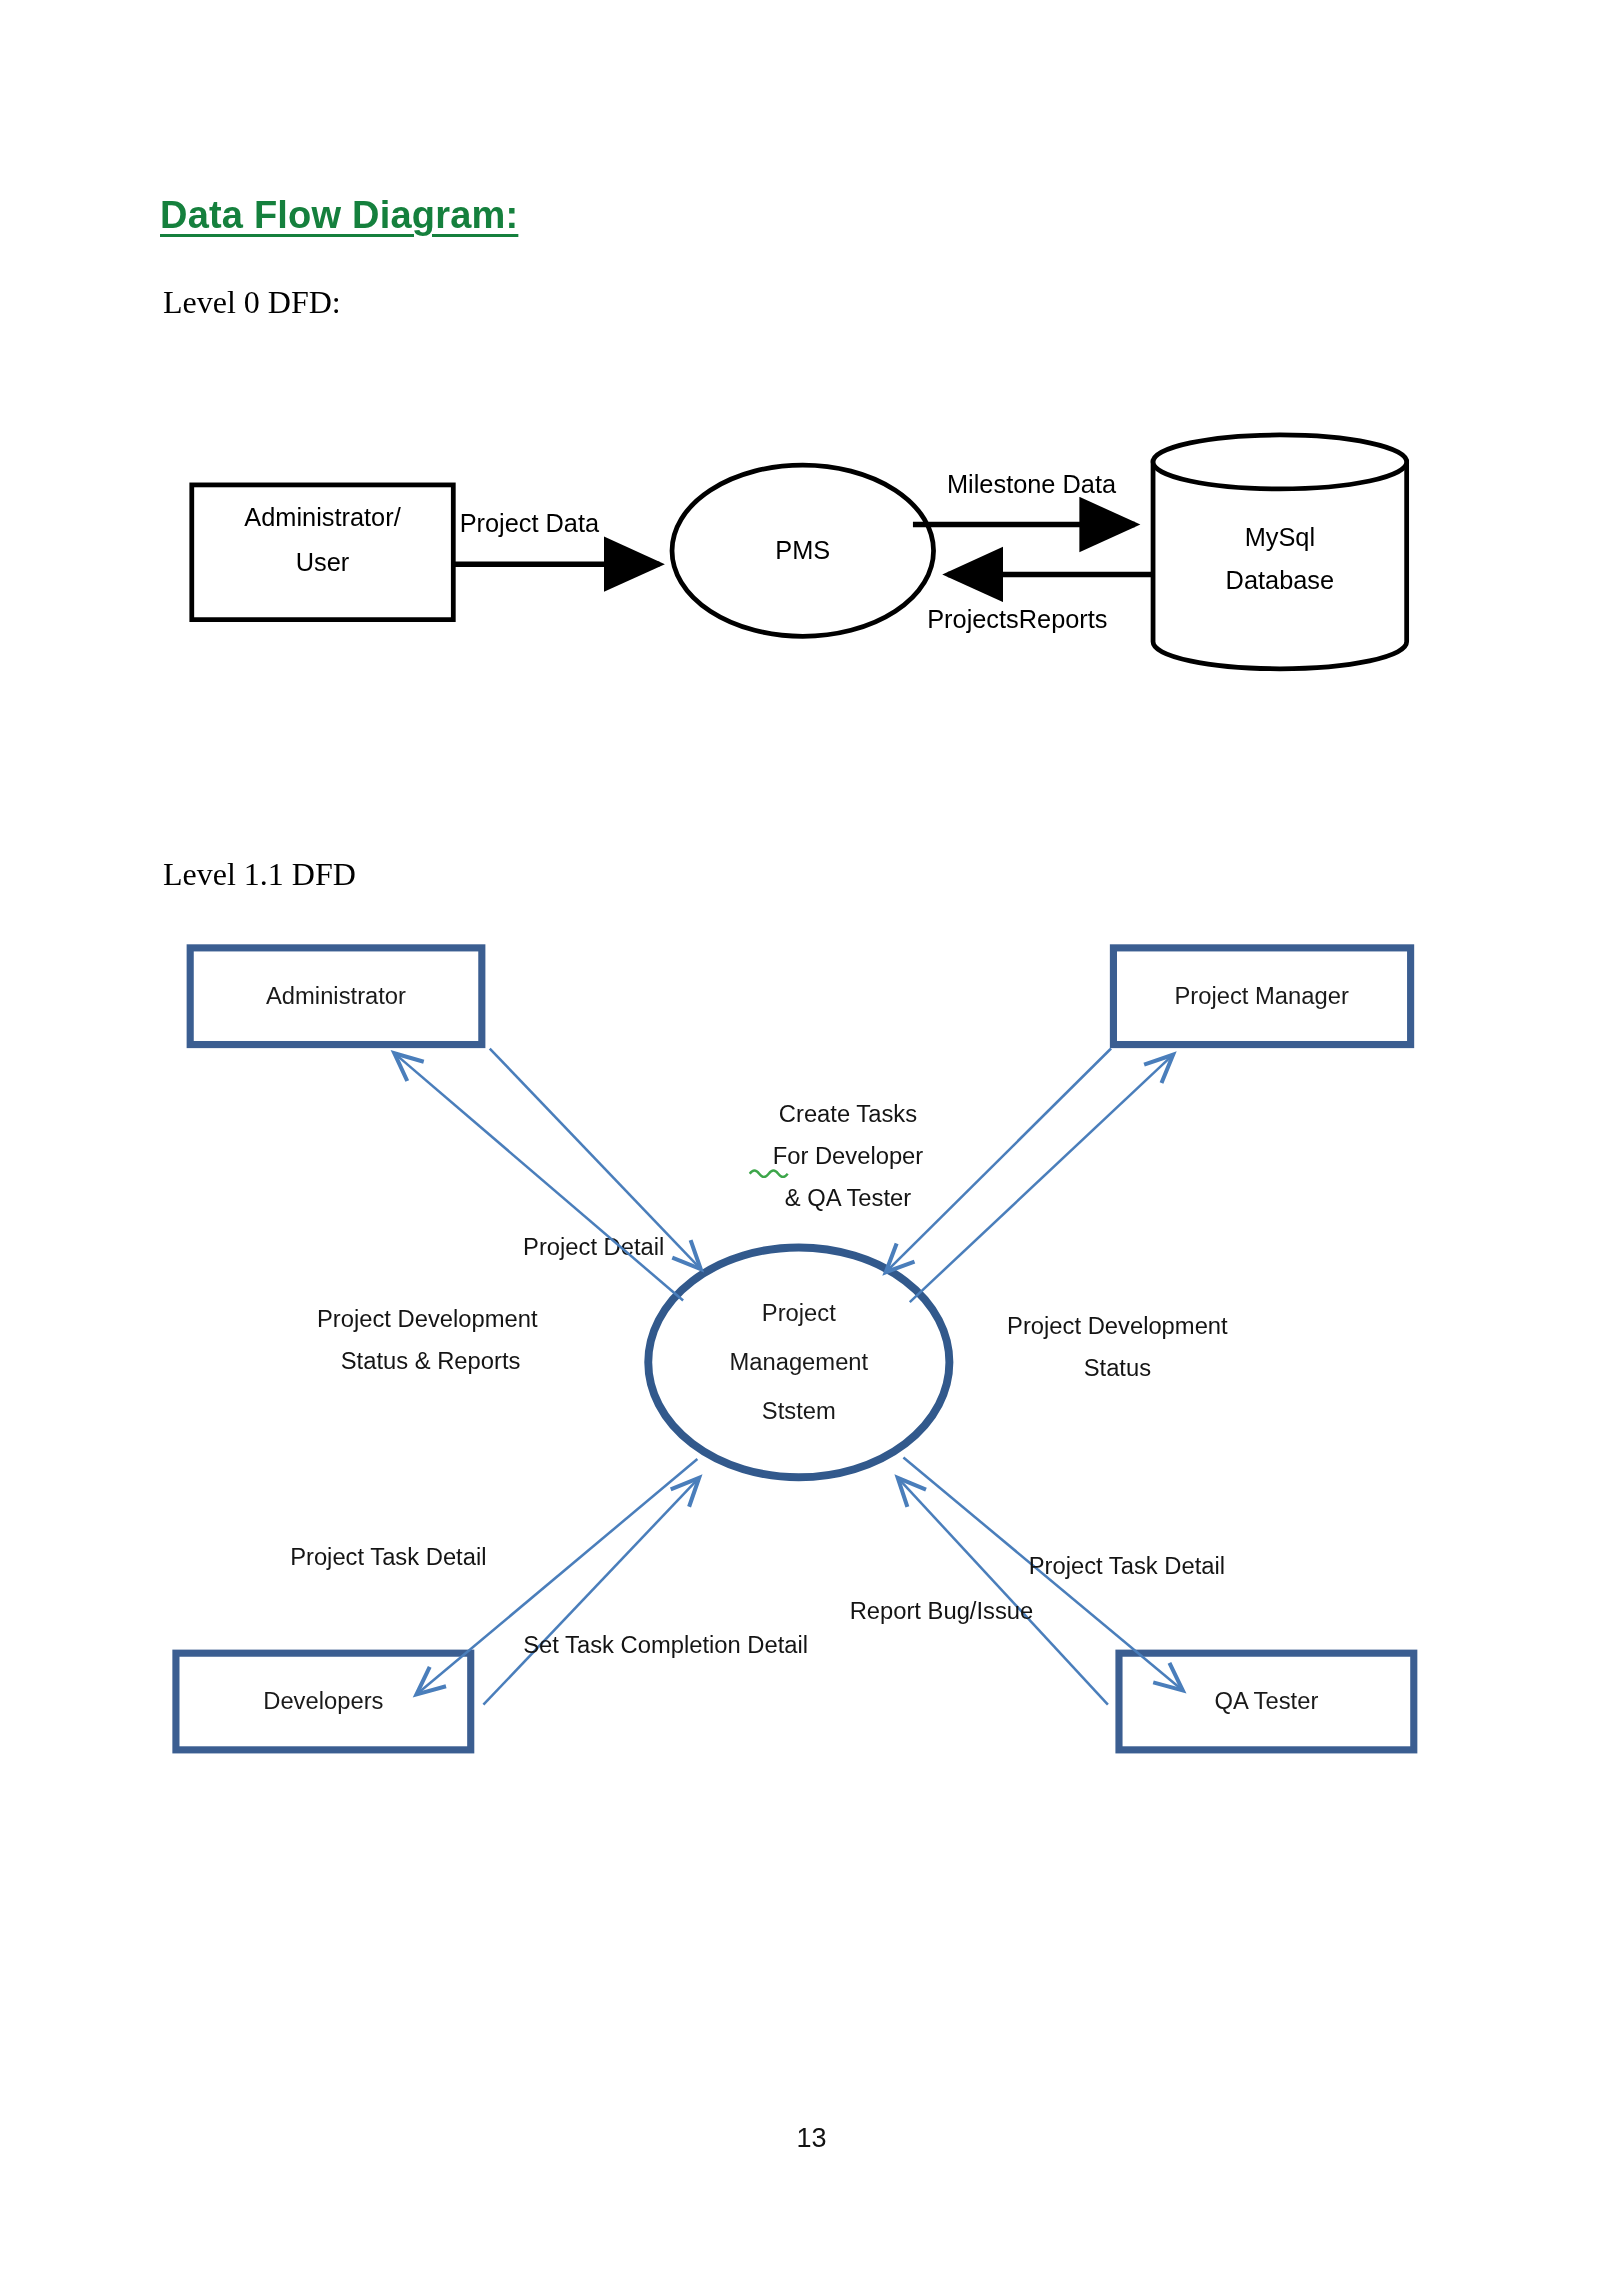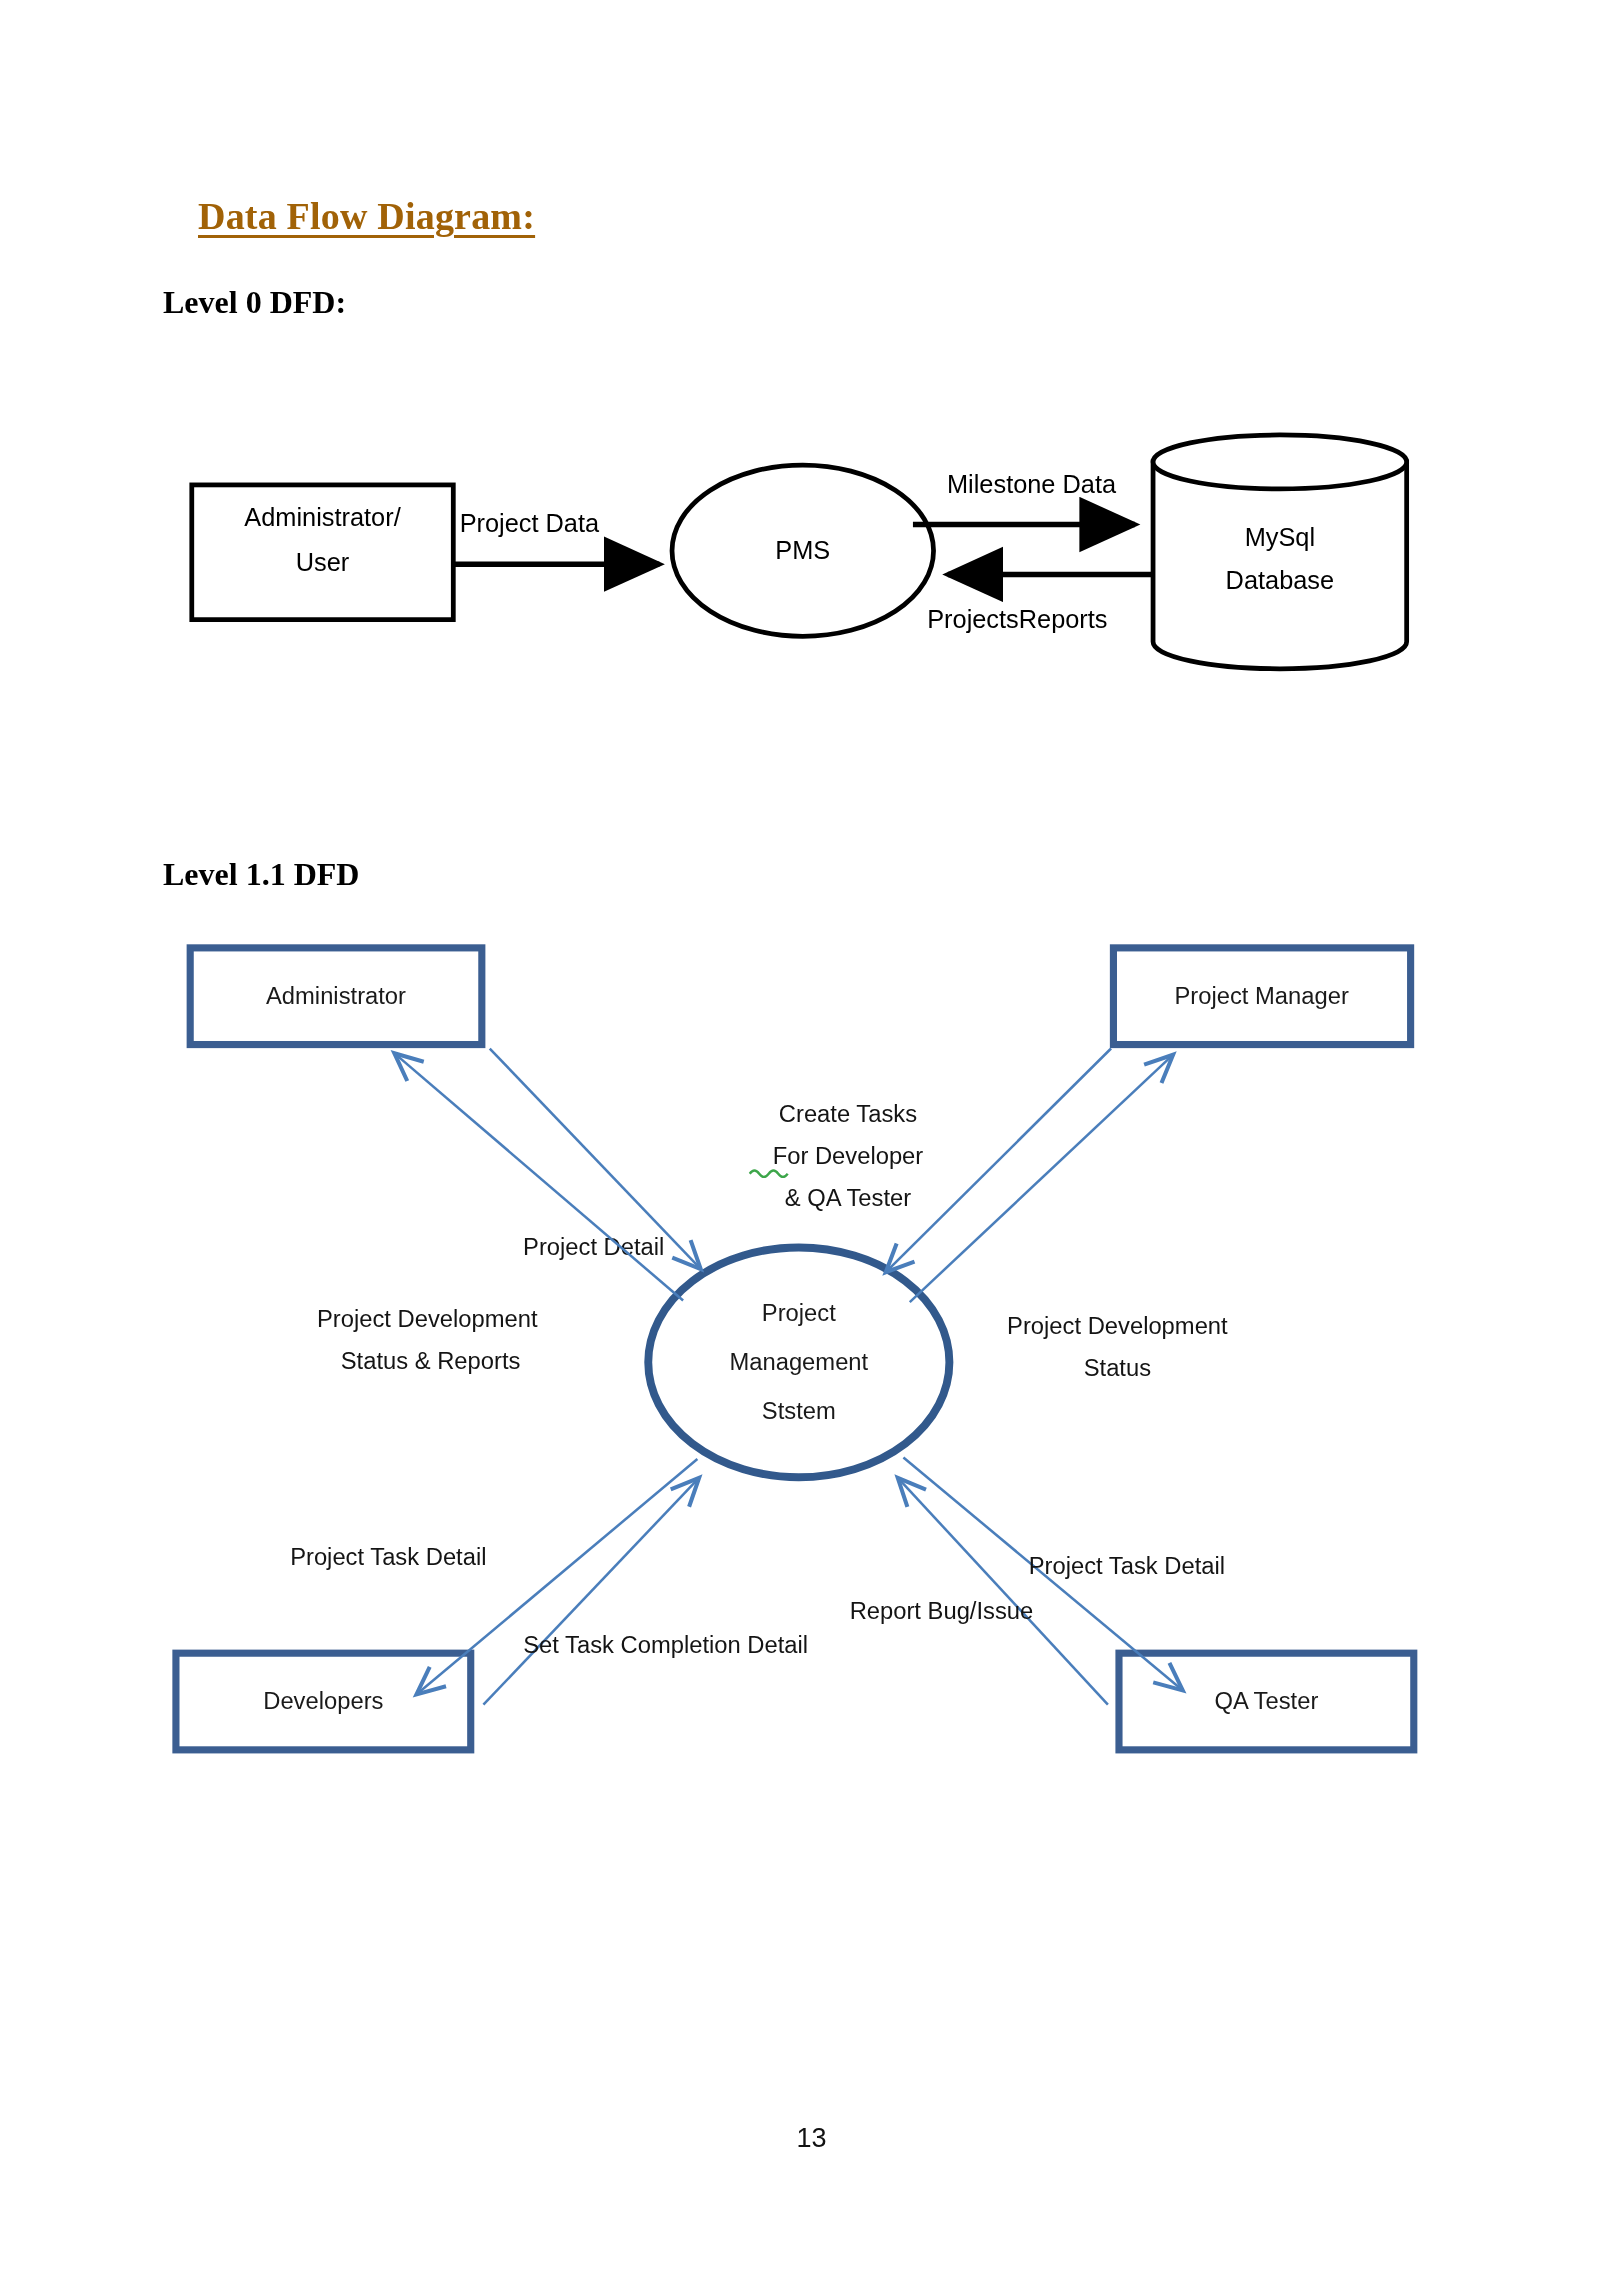--- a/index.html
+++ b/index.html
@@ -18,35 +18,34 @@
     position: absolute;
     inset: 0;
     background: #ffffff;
   }
 
   
   .h-main {
     position: absolute;
     left: 160px;
     top: 194px;
-    font-family: Liberation Serif, serif;
+    font-family: Liberation Sans, sans-serif;
     font-weight: bold;
     font-size: 38px;
-    color: #a16207;
+    color: #15803d;
     letter-spacing: 0.2px;
     text-decoration: underline;
     text-underline-offset: 5.5px;
     text-decoration-thickness: 3.2px;
     white-space: nowrap;
-    margin-left: 38px;
   }
   .h-sub {
     position: absolute;
     font-family: "Liberation Serif", serif;
-    font-weight: bold;
+    font-weight: normal;
     font-size: 32px;
     color: #000000;
     white-space: nowrap;
   }
   #lvl0-heading { left: 163px; top: 284px; }
   #lvl11-heading { left: 163px; top: 856px; }
 
   .page-number {
     position: absolute;
     left: 0;

